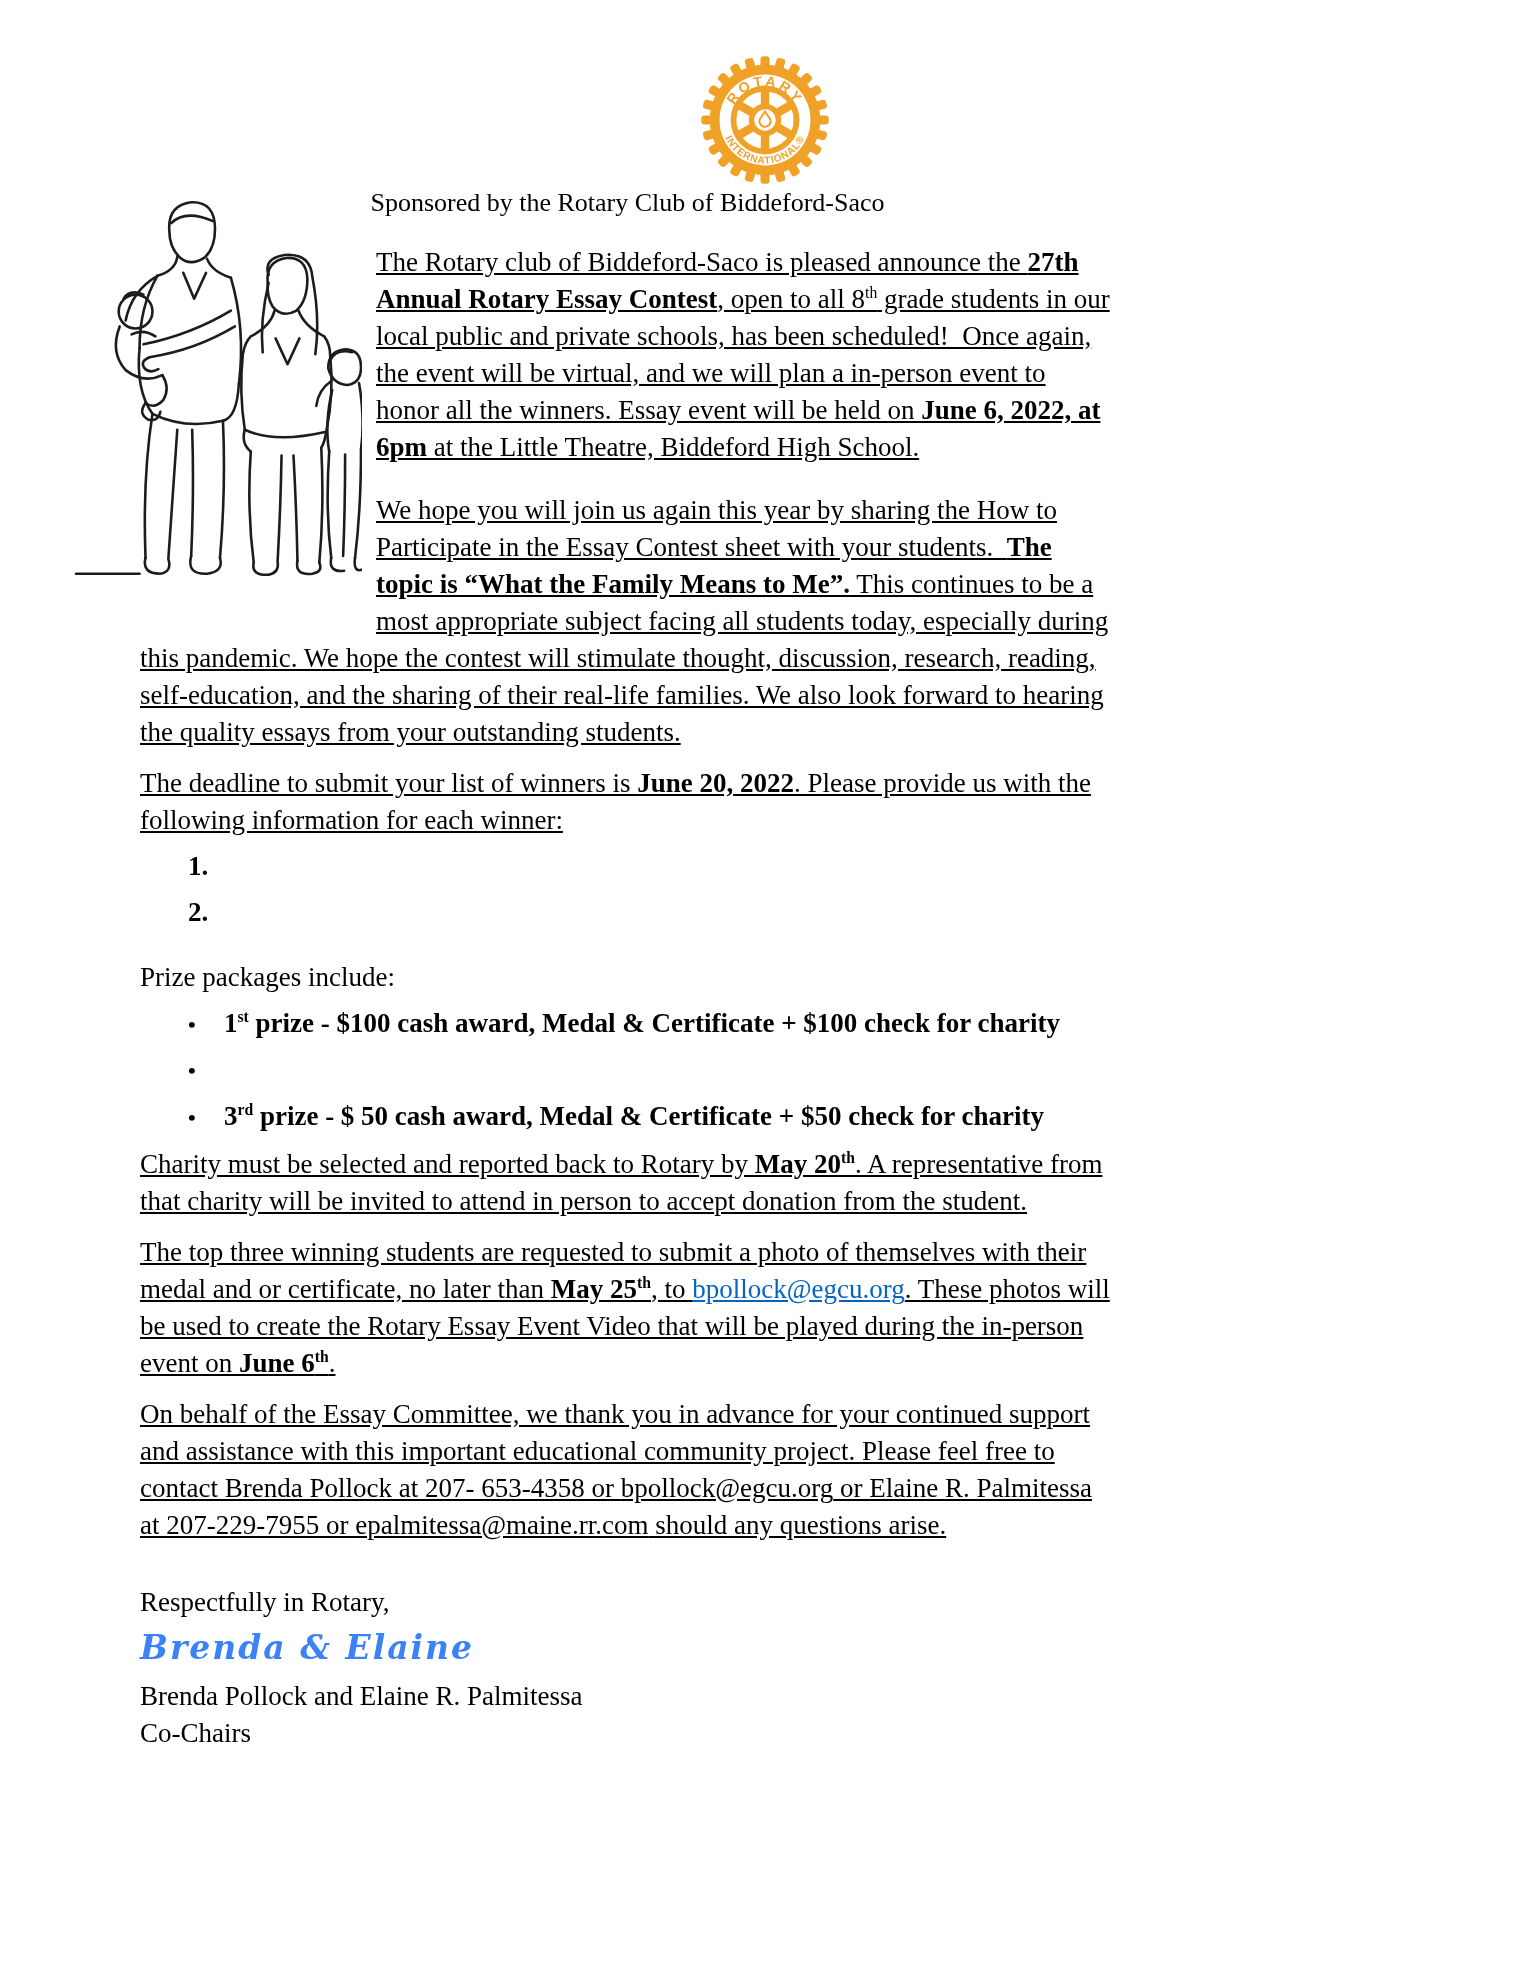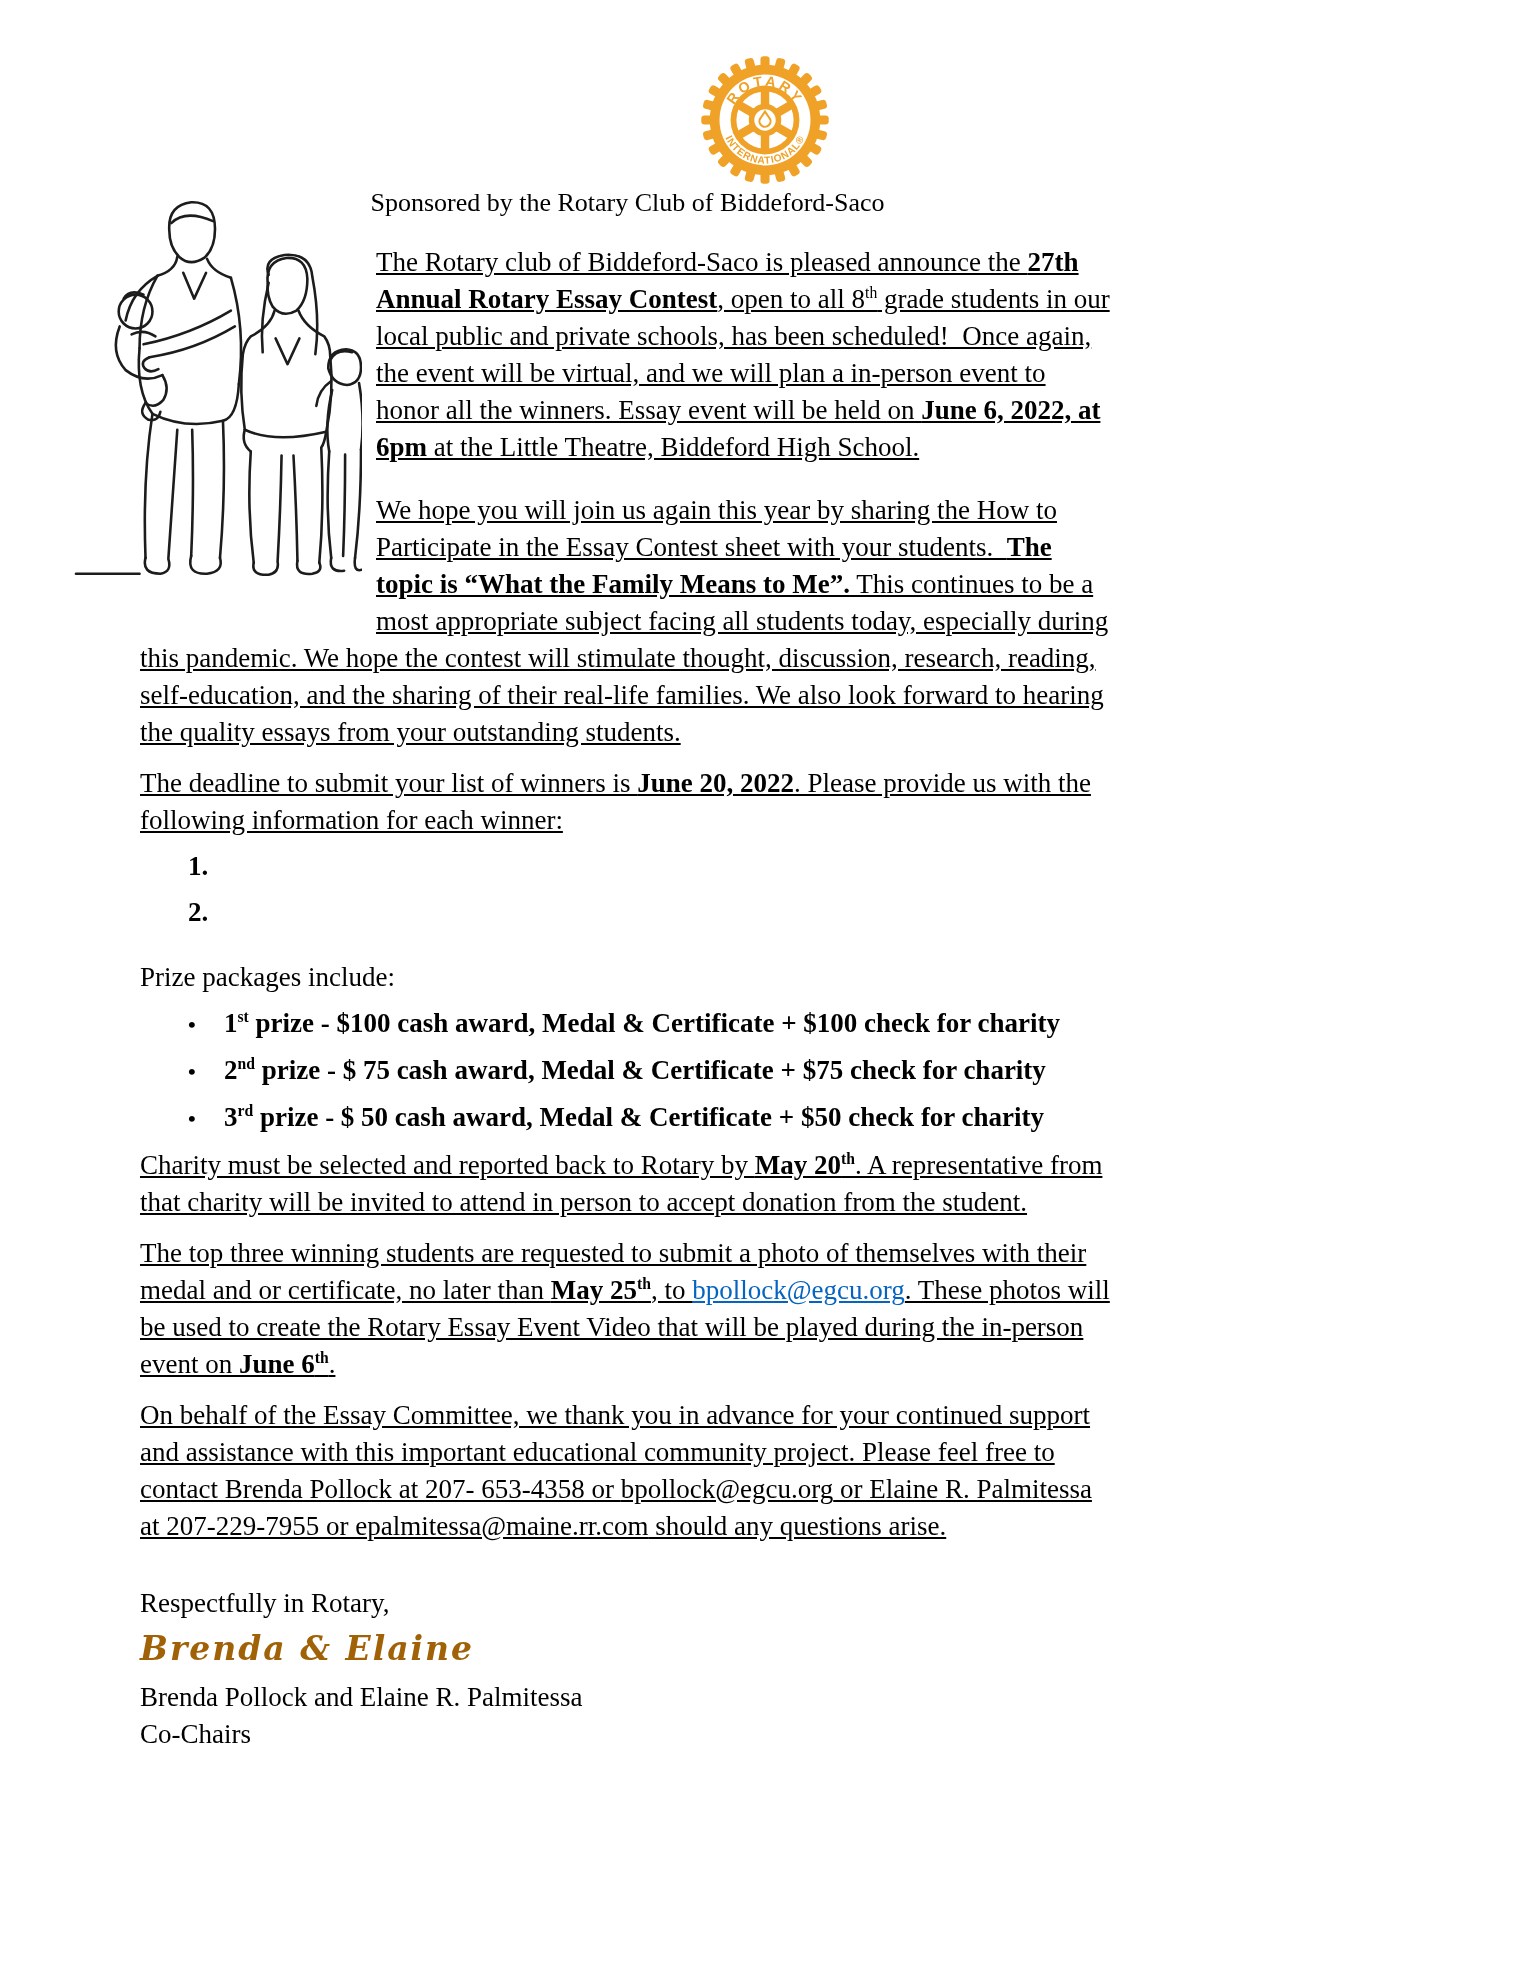--- a/index.html
+++ b/index.html
@@ -200,35 +200,34 @@
 
     <p class="prize-intro">Prize packages include:</p>
 
     <div class="bullist">
       <div class="listitem">
         <span class="bmarker">•</span>
         <span><span class="b">1</span><sup class="b">st</sup><span class="b"> prize - $100 cash award, Medal &amp; Certificate + $100 check for charity</span></span>
       </div>
       <div class="listitem">
         <span class="bmarker">•</span>
-        <span><span class="b">2</span><sup class="b">nd</sup><span class="b"> prize - $ 75 cash award, Medal &amp; Certificate + $75 check for charity</span></span>
       </div>
       <div class="listitem">
         <span class="bmarker">•</span>
         <span><span class="b">3</span><sup class="b">rd</sup><span class="b"> prize - $ 50 cash award, Medal &amp; Certificate + $50 check for charity</span></span>
       </div>
     </div>
 
     <p class="para after-list">Charity must be selected and reported back to Rotary by <span class="b">May 20</span><sup class="b">th</sup>. A representative from that charity will be invited to attend in person to accept donation from the student.</p>
 
     <p class="para tight">The top three winning students are requested to submit a photo of themselves with their medal and or certificate, no later than <span class="b">May 25</span><sup class="b">th</sup>, to <a class="lnk lnk-blue">bpollock@egcu.org</a>. These photos will be used to create the Rotary Essay Event Video that will be played during the in-person event on <span class="b">June 6</span><sup class="b">th</sup>.</p>
 
 
     <p class="para tight">On behalf of the Essay Committee, we thank you in advance for your continued support and assistance with this important educational community project. Please feel free to contact Brenda Pollock at 207- 653-4358 or <a class="lnk lnk-plain">bpollock@egcu.org</a> or Elaine R. Palmitessa at 207-229-7955 or <a class="lnk lnk-plain">epalmitessa@maine.rr.com</a> should any questions arise.</p>
 
     <div class="closing">
       <div>Respectfully in Rotary,</div>
-      <div class="sig-script" style="color: #a16207;">Brenda &amp; Elaine</div>
+      <div class="sig-script" style="color: #3b82f6;">Brenda &amp; Elaine</div>
       <div class="signers">Brenda Pollock and Elaine R. Palmitessa</div>
       <div class="role">Co-Chairs</div>
     </div>
   </div>
 </div>
 
 </body></html>

